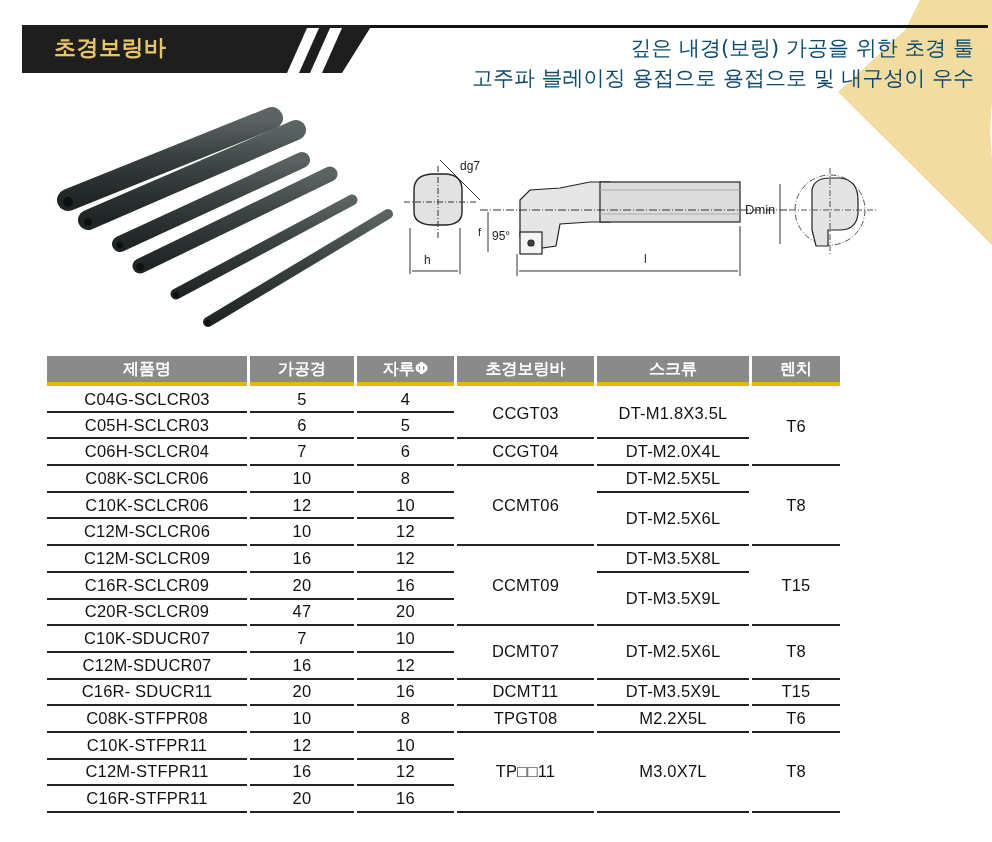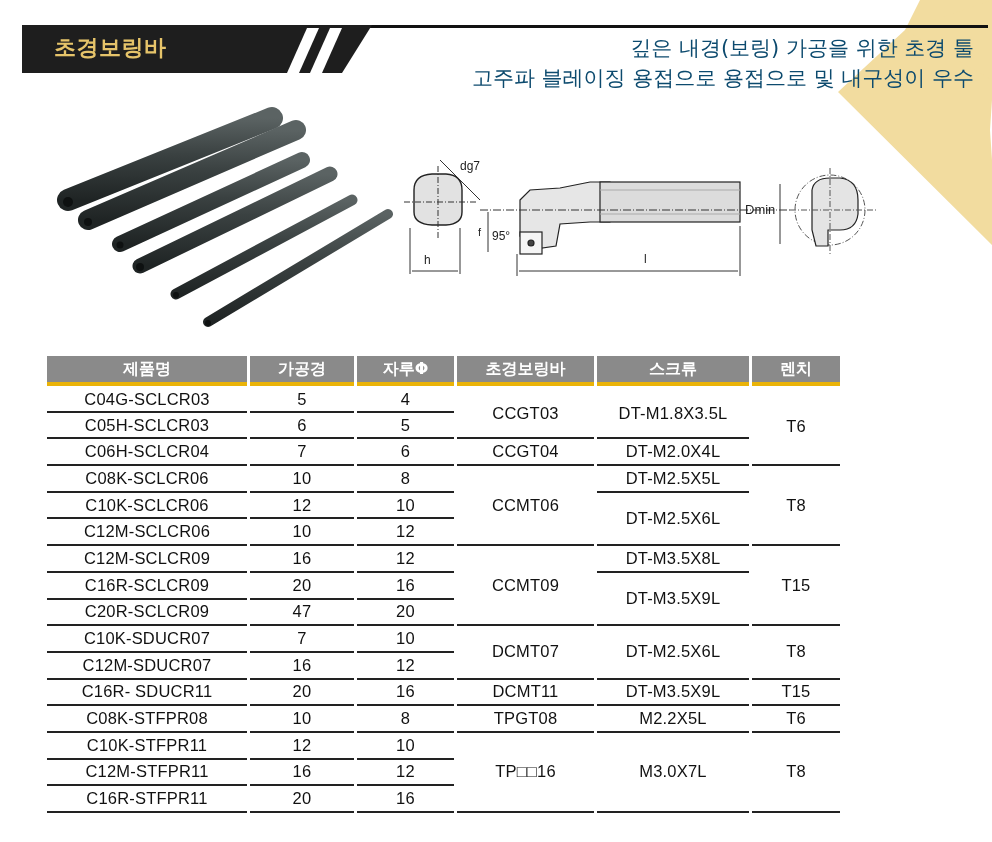--- a/index.html
+++ b/index.html
@@ -228,21 +228,21 @@
       <td>8</td>
       <td>TPGT08</td>
       <td>M2.2X5L</td>
       <td>T6</td>
     </tr>
 
     <tr>
       <td>C10K-STFPR11</td>
       <td>12</td>
       <td>10</td>
-      <td rowspan="3">TP□□16</td>
+      <td rowspan="3">TP□□11</td>
       <td rowspan="3">M3.0X7L</td>
       <td rowspan="3">T8</td>
     </tr>
     <tr>
       <td>C12M-STFPR11</td>
       <td>16</td>
       <td>12</td>
     </tr>
     <tr>
       <td>C16R-STFPR11</td>

